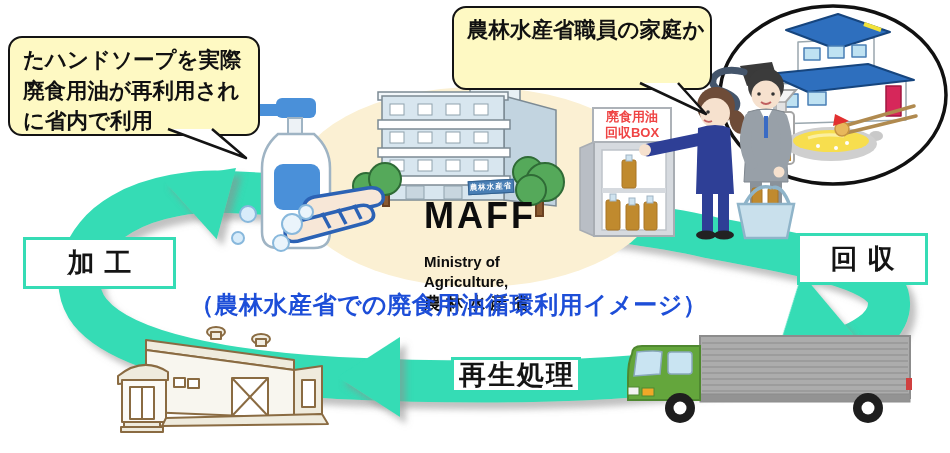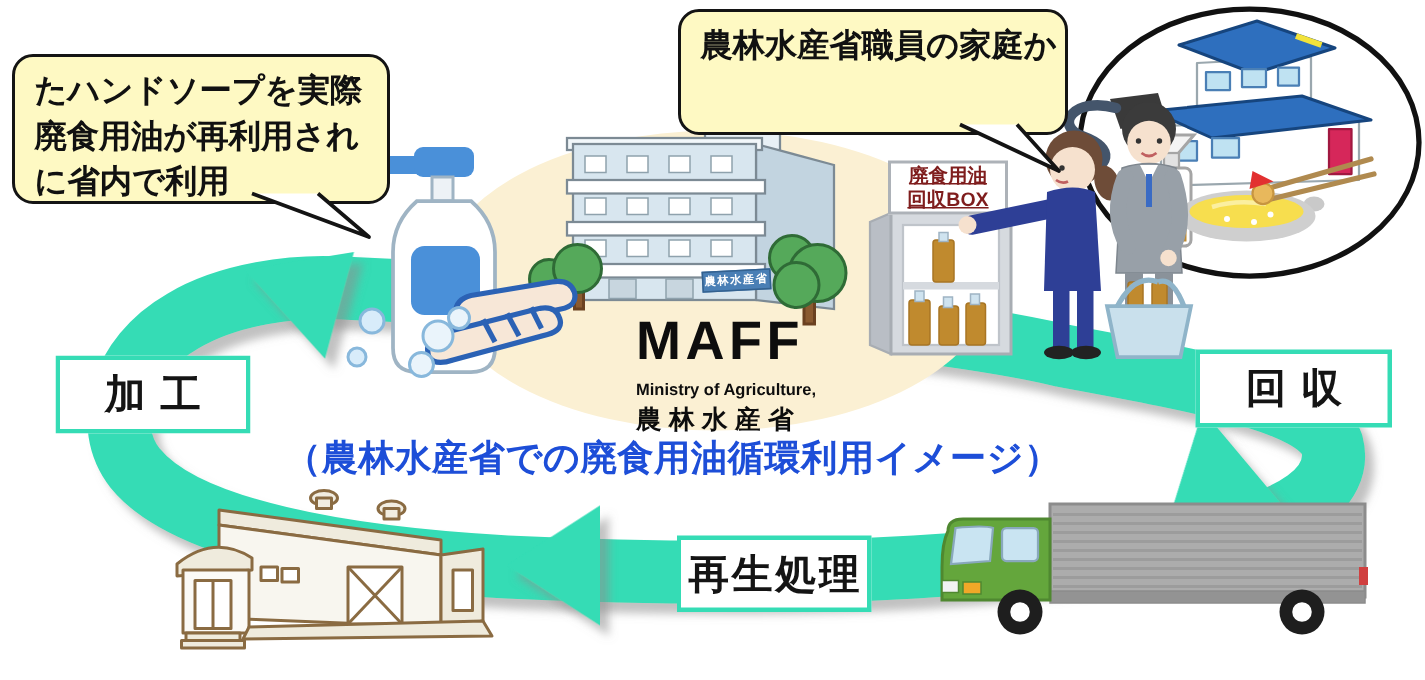--- a/index.html
+++ b/index.html
@@ -22,37 +22,37 @@
     font-weight:700;font-size:27px;color:#141414;box-sizing:border-box;
   }
   .ls-wide{letter-spacing:10px;text-indent:10px;}
   .ls-med{letter-spacing:2px;text-indent:2px;}
   
   #caption{
     position:absolute;left:190px;top:289px;width:580px;text-align:left;
     font-weight:700;font-size:24px;letter-spacing:0.5px;color:#1d4ed8;white-space:nowrap;
   }
   
-  #maff-logo{position:absolute;left:424px;top:209px;width:150px;line-height:1;}
+  #maff-logo{position:absolute;left:424px;top:198px;width:150px;line-height:1;}
   #maff-logo .acr{font-size:36px;font-weight:900;letter-spacing:3px;color:#0d0d0d;}
-  #maff-logo .sub{font-size:11px;font-weight:700;line-height:1.3;margin-top:8px;color:#0d0d0d;}
+  #maff-logo .sub{font-size:15px;font-weight:700;line-height:1.3;margin-top:18px;color:#0d0d0d;}
   #maff-logo .ja{font-size:17px;font-weight:600;letter-spacing:5px;margin-top:4px;color:#0d0d0d;}
   
   #building-sign{
     position:absolute;left:468px;top:180px;width:46px;height:14px;background:#4A7FB5;
     color:#fff;font-size:7.5px;font-weight:700;letter-spacing:1px;display:flex;
     align-items:center;justify-content:center;transform:rotate(-3deg);border:1px solid #33618f;
     box-sizing:border-box;white-space:nowrap;
   }
   
   #collection-sign{
     position:absolute;left:592px;top:107px;width:80px;height:36px;background:#fff;
     border:2px solid #ADB2B8;box-sizing:border-box;display:flex;flex-direction:column;
-    align-items:center;justify-content:center;color:#7f1d1d;font-weight:700;
-    font-size:13px;line-height:1.2;white-space:nowrap;text-decoration:underline;
+    align-items:center;justify-content:center;color:#ef4444;font-weight:700;
+    font-size:13px;line-height:1.2;white-space:nowrap;
   }
 </style>
 </head>
 <body>
 
 <div id="canvas">
 
   <svg class="abs" style="left:0;top:0" width="950" height="453" viewBox="0 0 950 453">
     <defs>
       <filter id="ds" x="-20%" y="-20%" width="140%" height="140%">
@@ -314,19 +314,19 @@
     <path d="M 20 3 L 98 32 L 64 3" fill="#fff" stroke="#141414" stroke-width="2.5" stroke-linejoin="round"></path>
   </svg>
 
   <div class="bubble" style="left:452px;top:6px;width:260px;height:84px">
     <div class="ln">農林水産省職員の家庭か</div>
   </div>
   <svg class="abs" style="left:618px;top:80px" width="104" height="42" viewBox="0 0 104 42">
     <path d="M 22 3 L 88 34 L 60 3" fill="#fff" stroke="#141414" stroke-width="2.5" stroke-linejoin="round"></path>
   </svg>
 
-  <div class="cycle-label ls-wide" style="left:37px;top:237px;width:130px;height:52px">加工</div>
+  <div class="cycle-label ls-wide" style="left:23px;top:237px;width:153px;height:52px">加工</div>
   <div class="cycle-label ls-wide" style="left:797px;top:233px;width:131px;height:52px">回収</div>
-  <div class="cycle-label ls-med" style="left:451px;top:357px;width:130px;height:51px">再生処理</div>
+  <div class="cycle-label ls-med" style="left:451px;top:357px;width:130px;height:36px">再生処理</div>
 
   <div id="caption">（農林水産省での廃食用油循環利用イメージ）</div>
 
 </div>
 
 </body></html>

